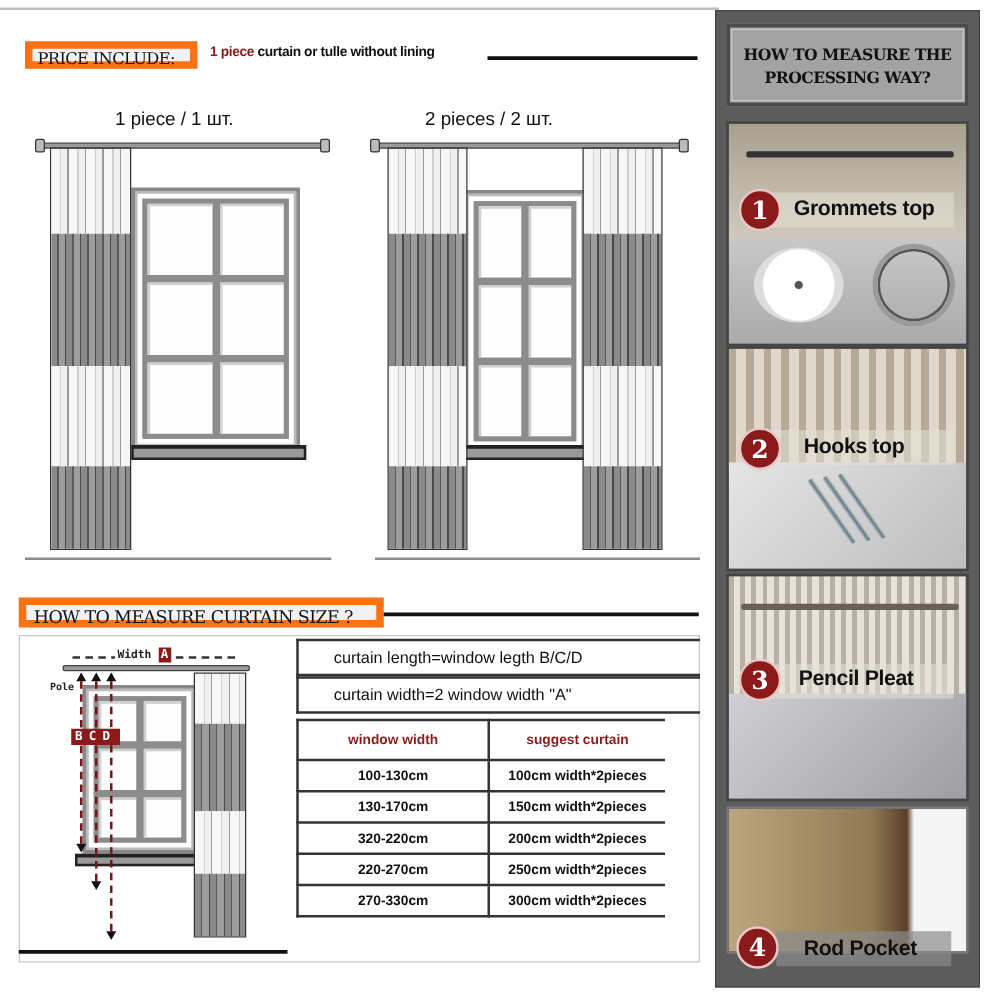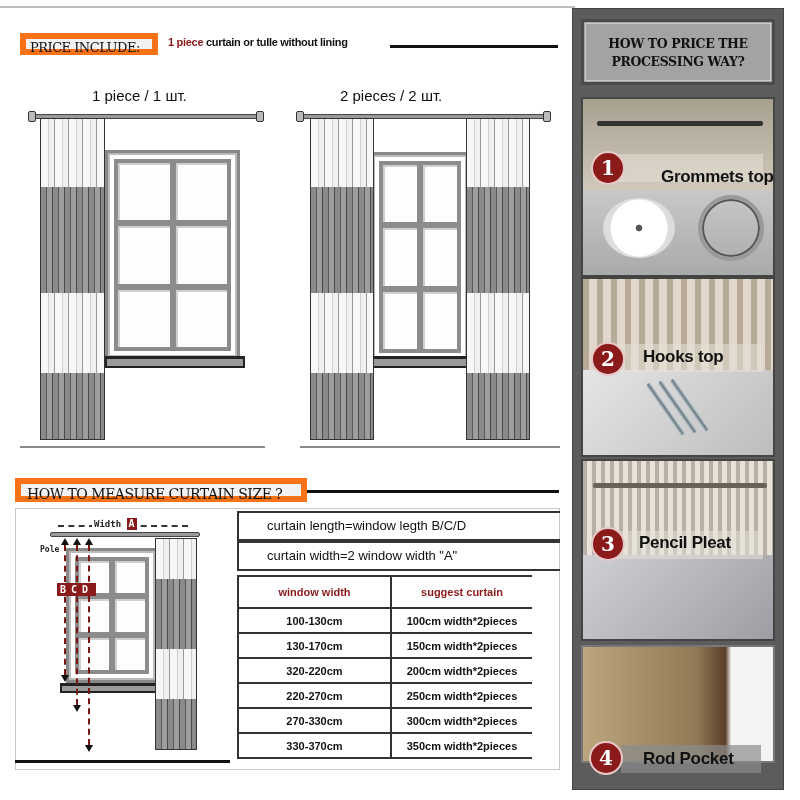--- a/index.html
+++ b/index.html
@@ -224,44 +224,40 @@
         <td>200cm width*2pieces</td>
       </tr>
     <tr>
         <td>220-270cm</td>
         <td>250cm width*2pieces</td>
       </tr>
     <tr>
         <td>270-330cm</td>
         <td>300cm width*2pieces</td>
       </tr>
-    <tr>
-        <td>330-370cm</td>
-        <td>350cm width*2pieces</td>
-      </tr>
   </tbody>
 </table>
 
 <div class="right-panel">
   <div class="rp-title">
-    <div>HOW TO PRICE THE</div>
+    <div>HOW TO MEASURE THE</div>
     <div>PROCESSING WAY?</div>
   </div>
 
   <div class="rp-card card1">
     <div class="photo-top">
       <div class="rod-dark" style="left:14px; right:10px; top:22px;"></div>
     </div>
     <div class="photo-bottom">
       <div class="spool" style="left:20px; top:8px; width:72px; height:60px;"></div>
       <div class="ring" style="left:115px; top:5px; width:66px; height:66px;"></div>
     </div>
     <div class="caption-bar" style="top:55px;"></div>
     <div class="num-badge" style="top:52px;">1</div>
-    <div class="caption" style="top:68px;margin-left:26px;">Grommets top</div>
+    <div class="caption" style="top:58px;">Grommets top</div>
   </div>
 
   <div class="rp-card card2">
     <div class="photo-top"></div>
     <div class="photo-bottom">
       <div class="hook" style="left:80px; top:8px;"></div>
       <div class="hook" style="left:92px; top:6px;"></div>
       <div class="hook" style="left:104px; top:4px;"></div>
     </div>
     <div class="caption-bar" style="top:65px;"></div>

